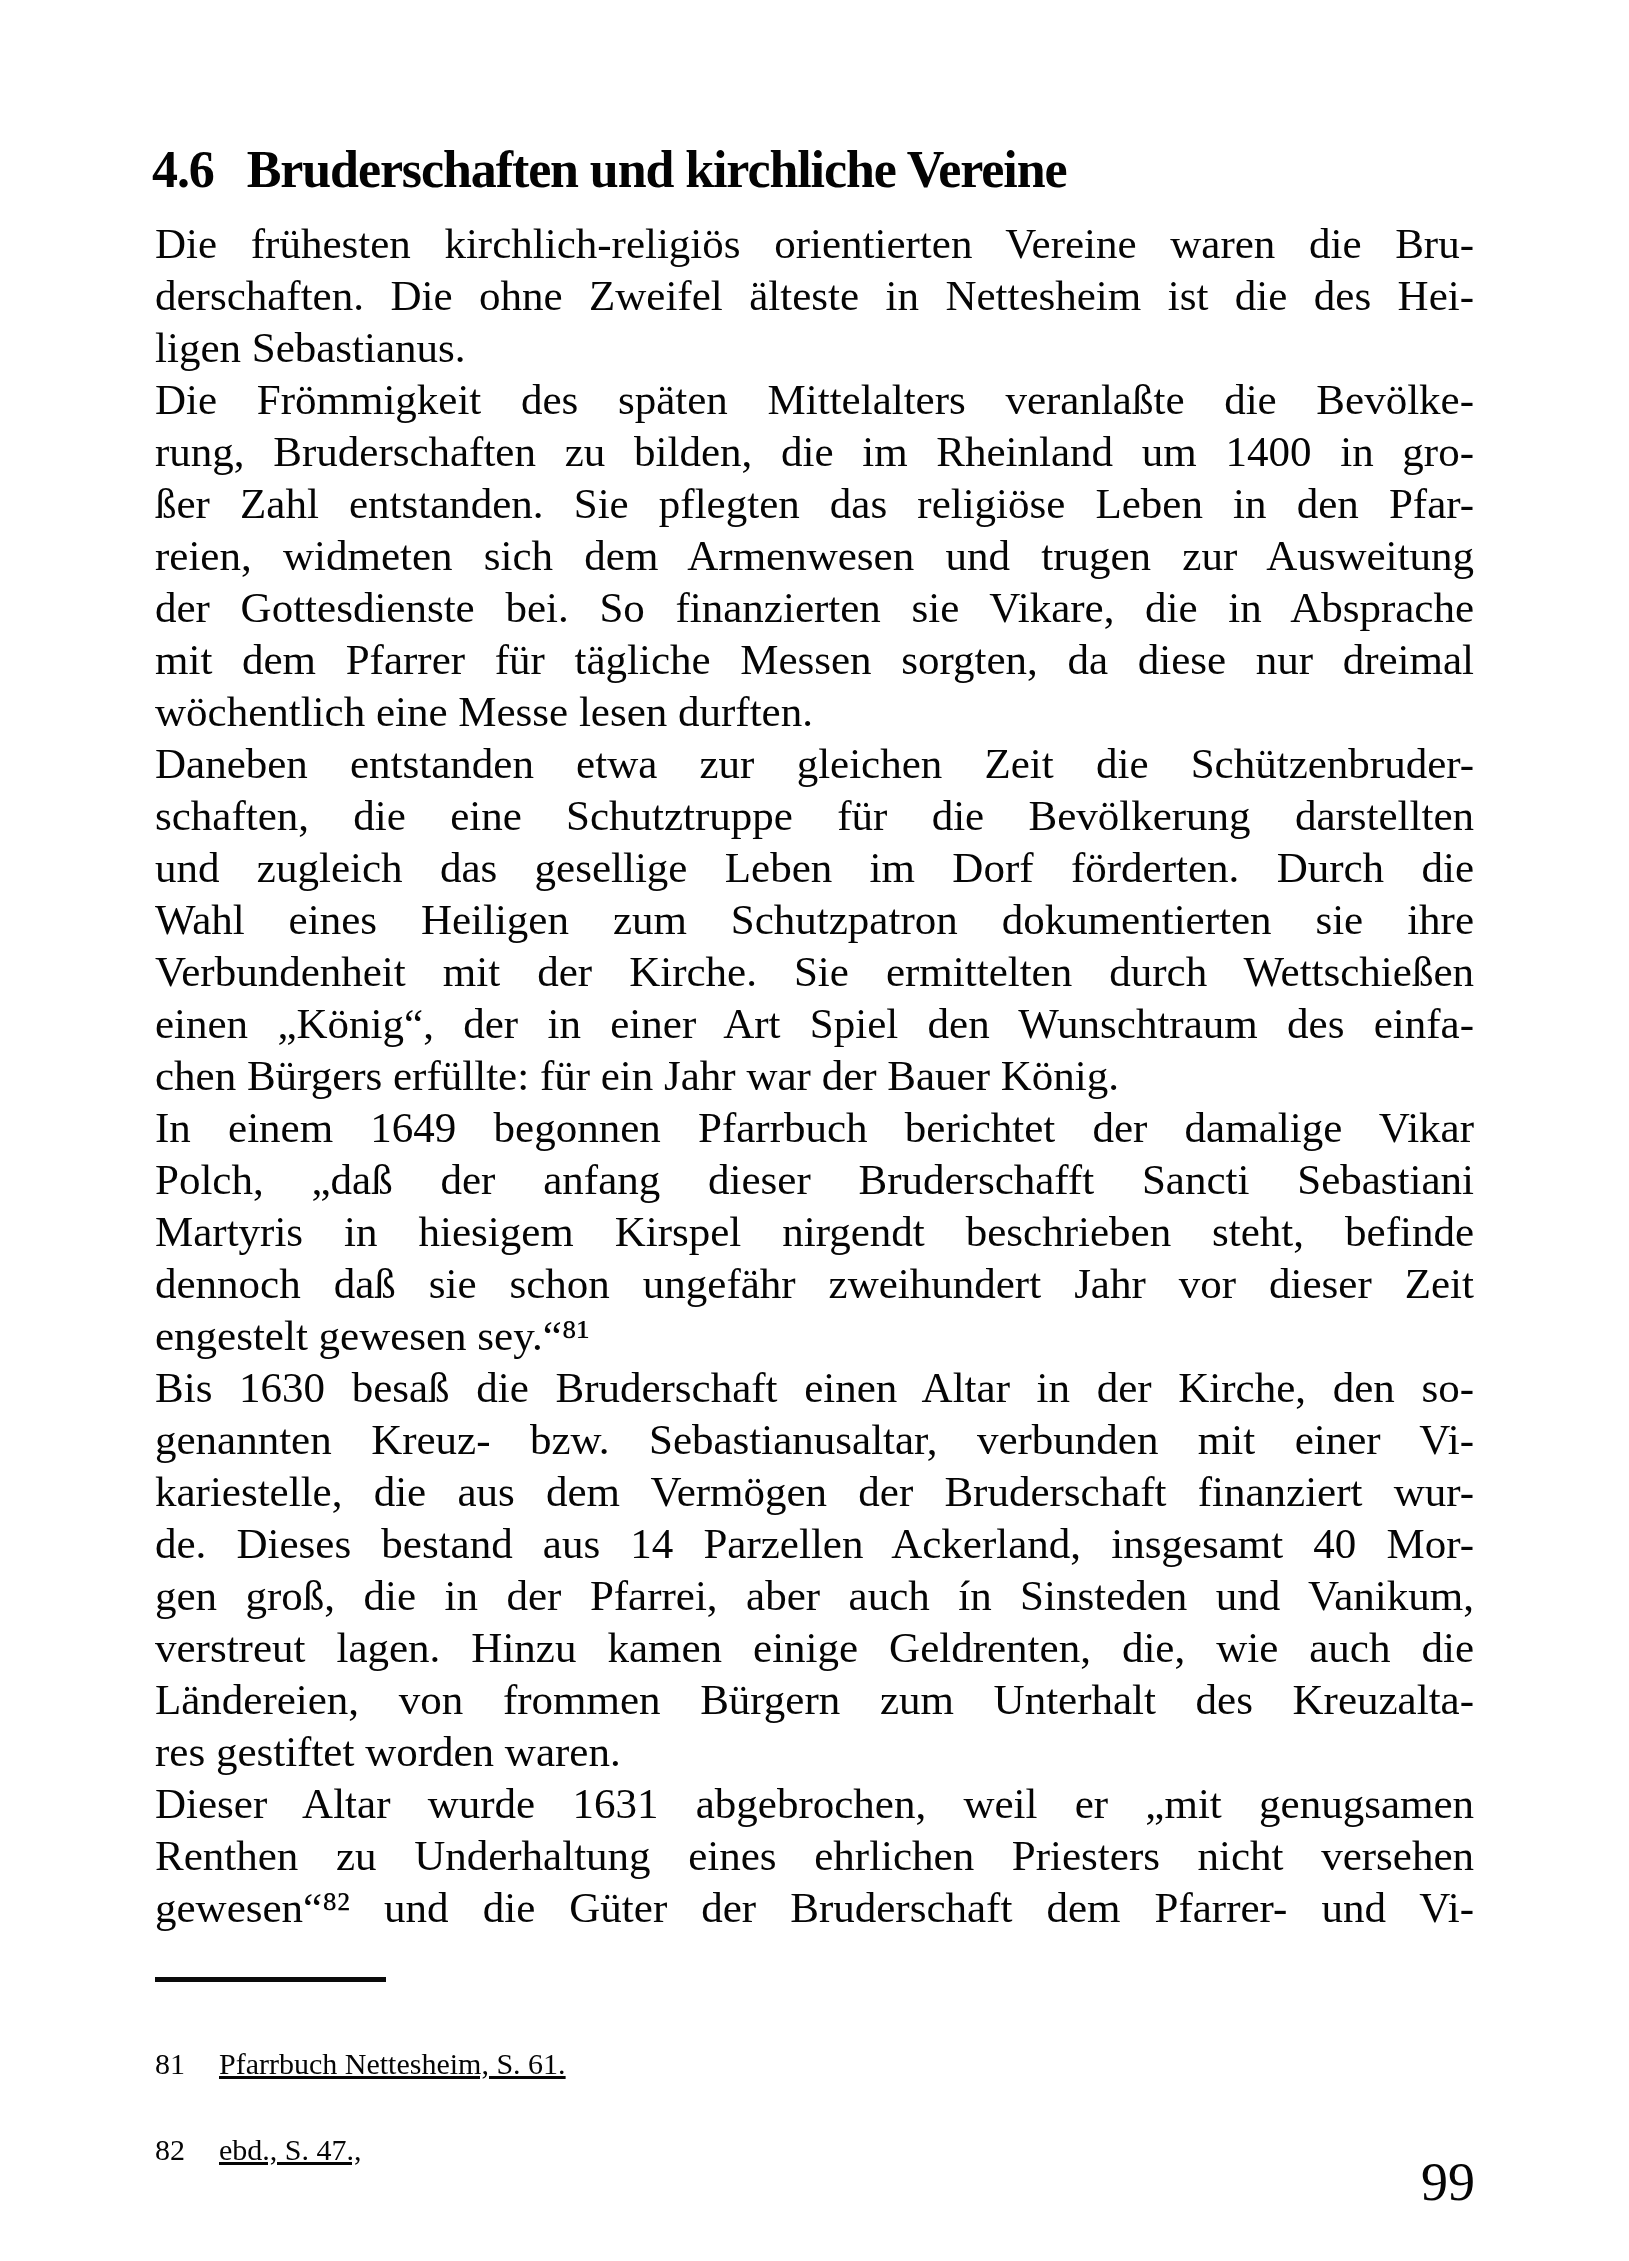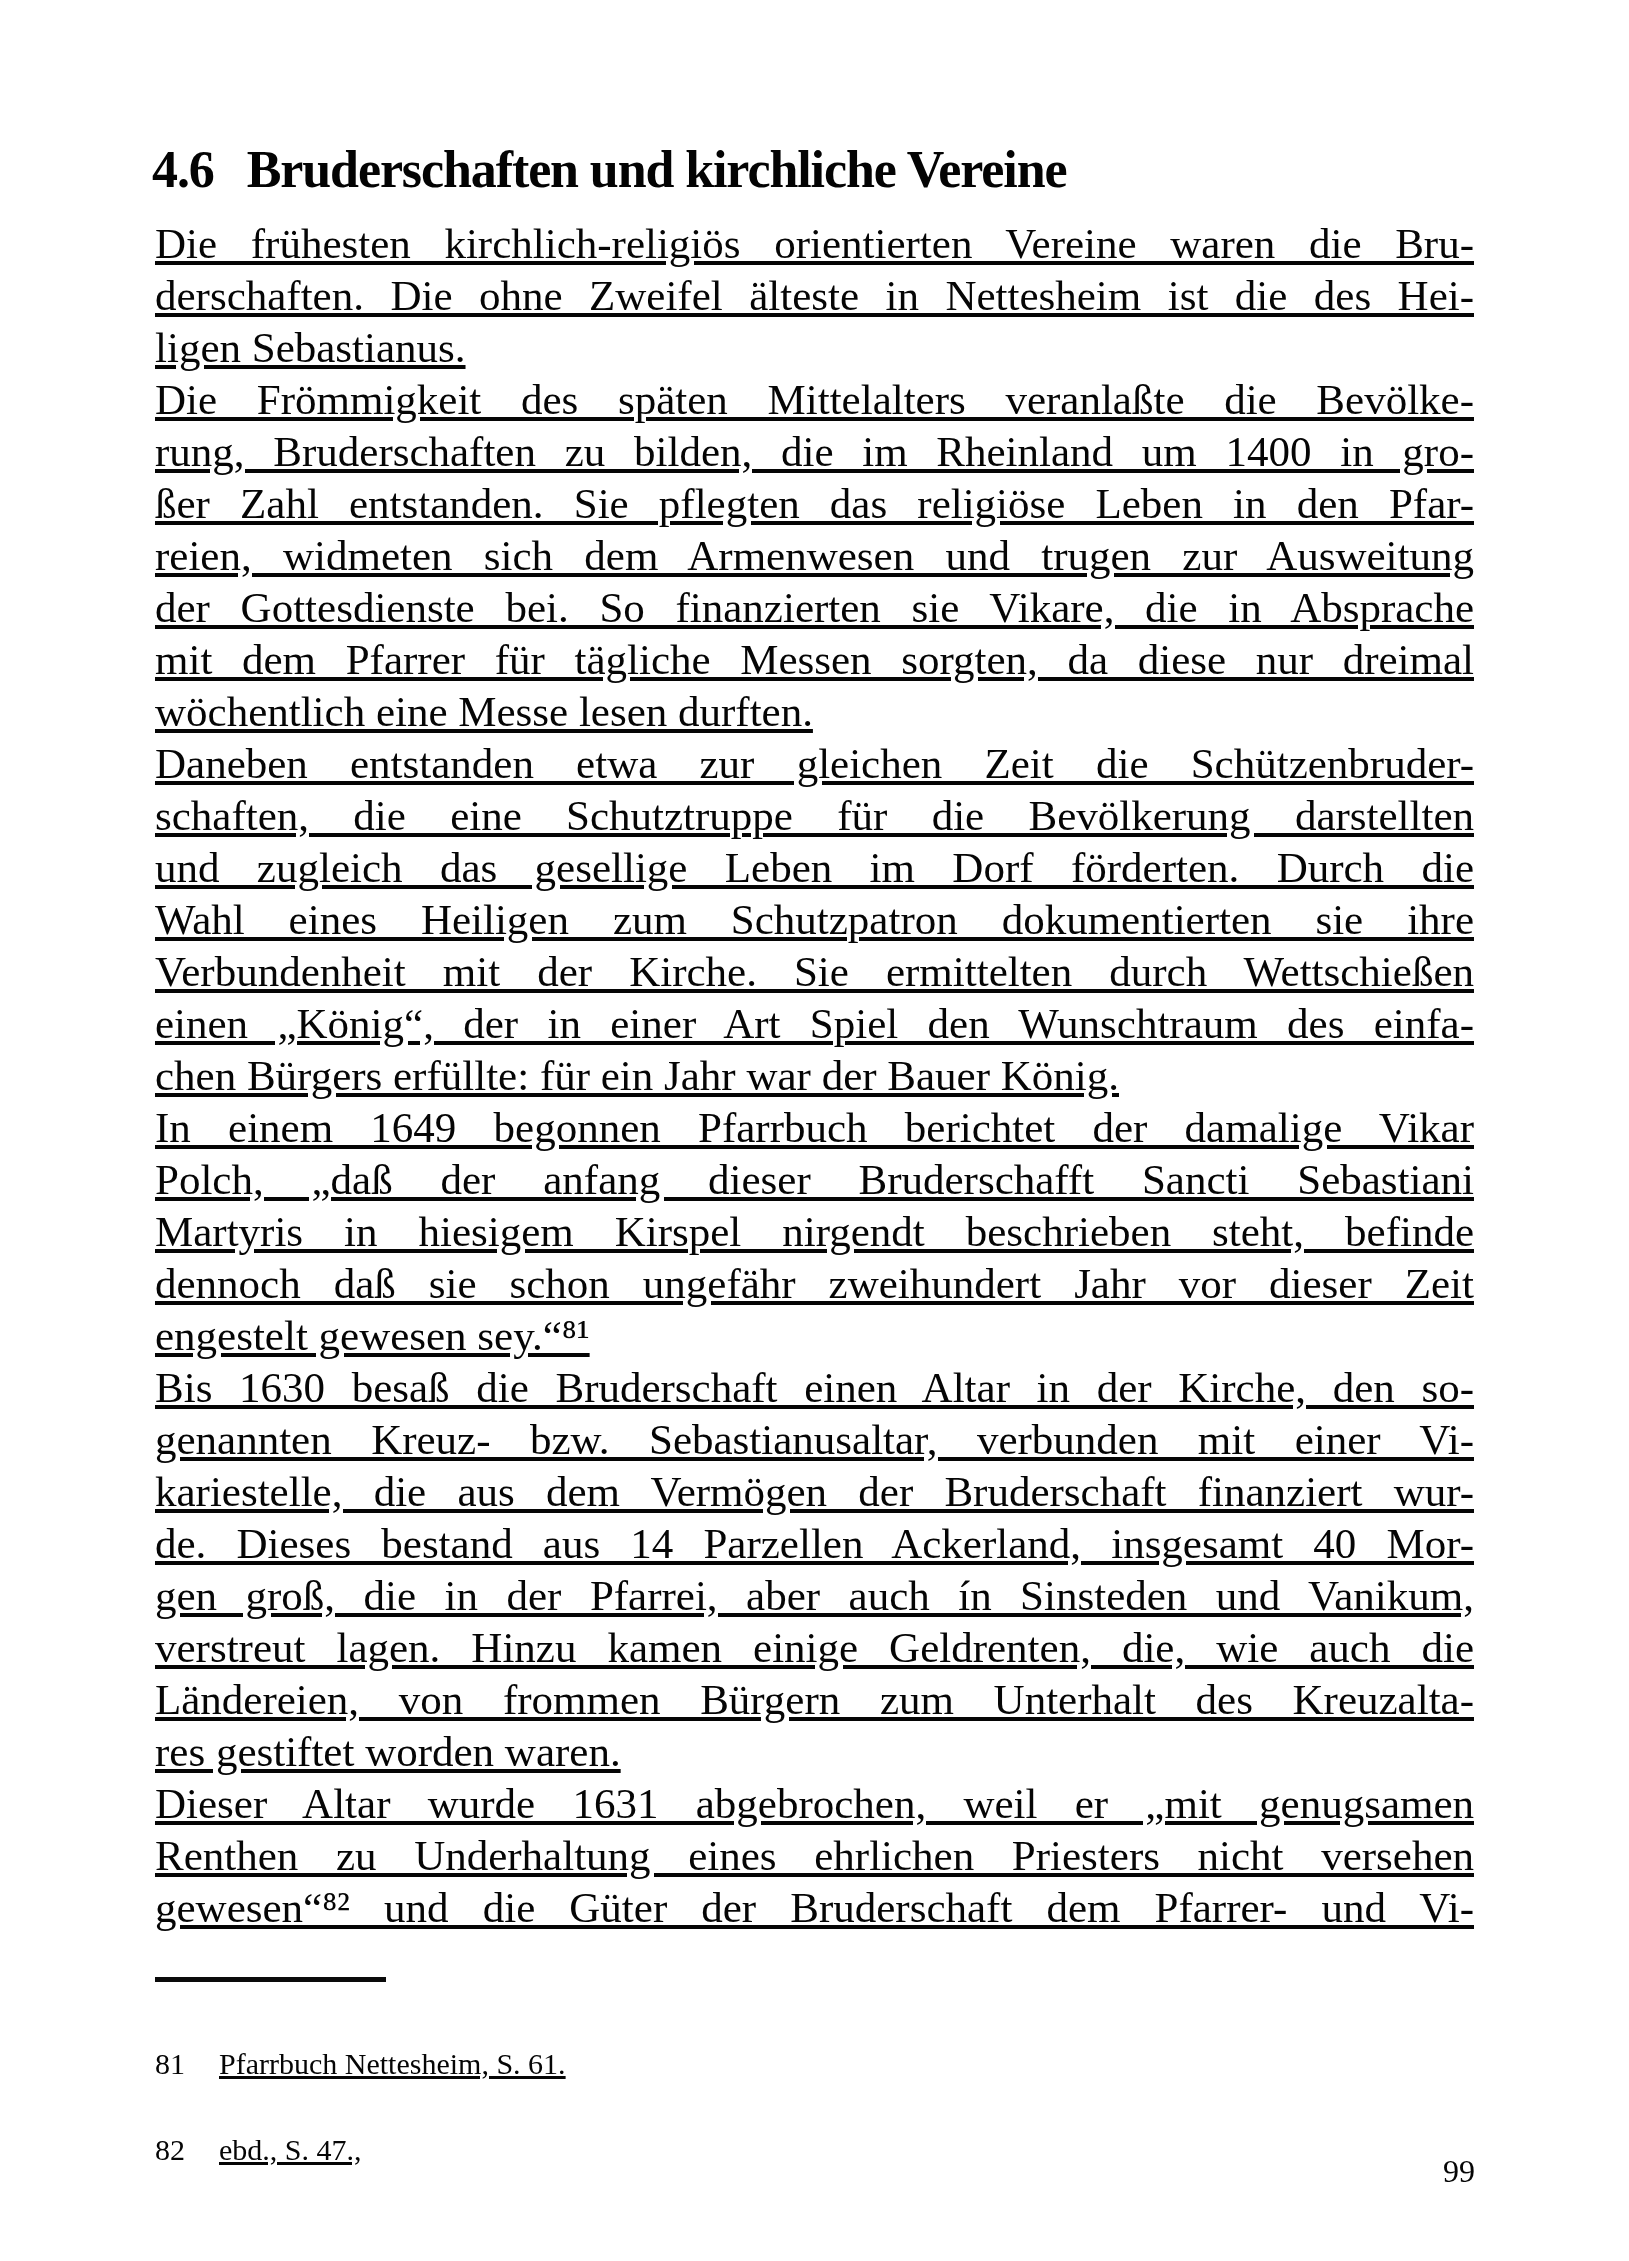--- a/index.html
+++ b/index.html
@@ -37,21 +37,20 @@
     line-height: 52px;
     color: #050505;
   }
   .para { margin: 0; }
   .line {
     text-align: justify;
     text-align-last: justify;
     white-space: normal;
     height: 52px;
     overflow: visible;
-    text-decoration: underline;
   }
   .line.last {
     text-align-last: left;
   }
   .footnote-rule {
     position: absolute;
     left: 155px;
     top: 1977px;
     width: 231px;
     height: 4.9px;
@@ -75,21 +74,21 @@
     flex: 0 0 64px;
   }
   .footnote-text {
     flex: 1;
     text-decoration: underline;
   }
   .page-number {
     position: absolute;
     right: 155px;
     top: 2155px;
-    font-size: 32px;
+    font-size: 54px;
     line-height: 1;
     color: #050505;
     margin-left: 36px;
   }
 </style>
 </head>
 <body>
 
 <div class="page">
 

